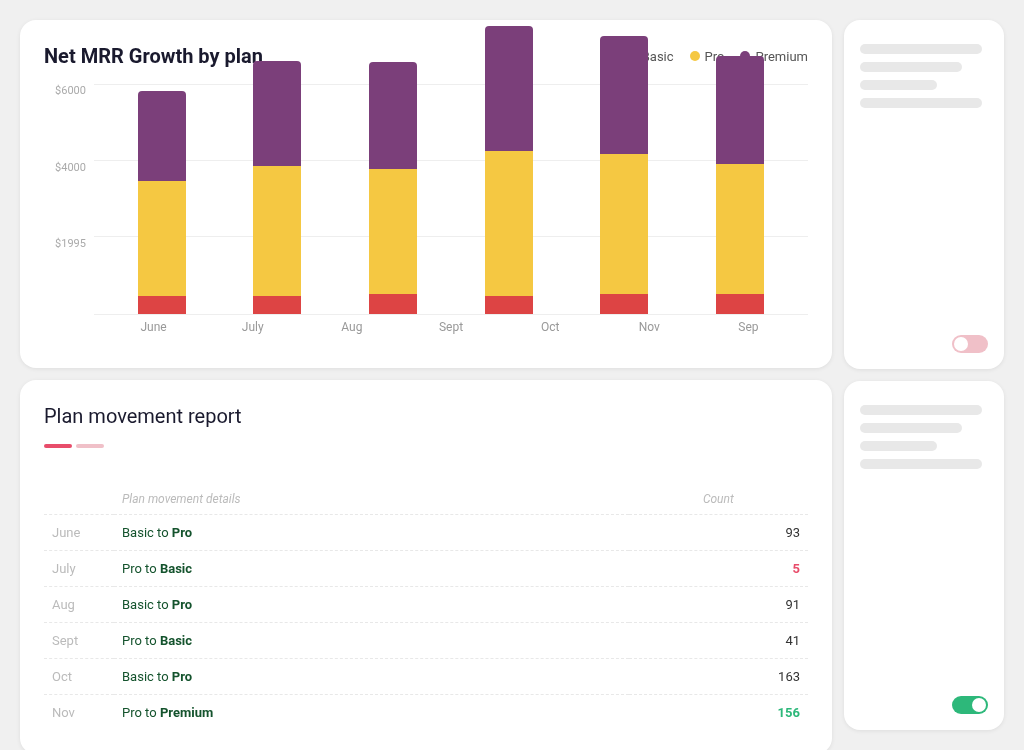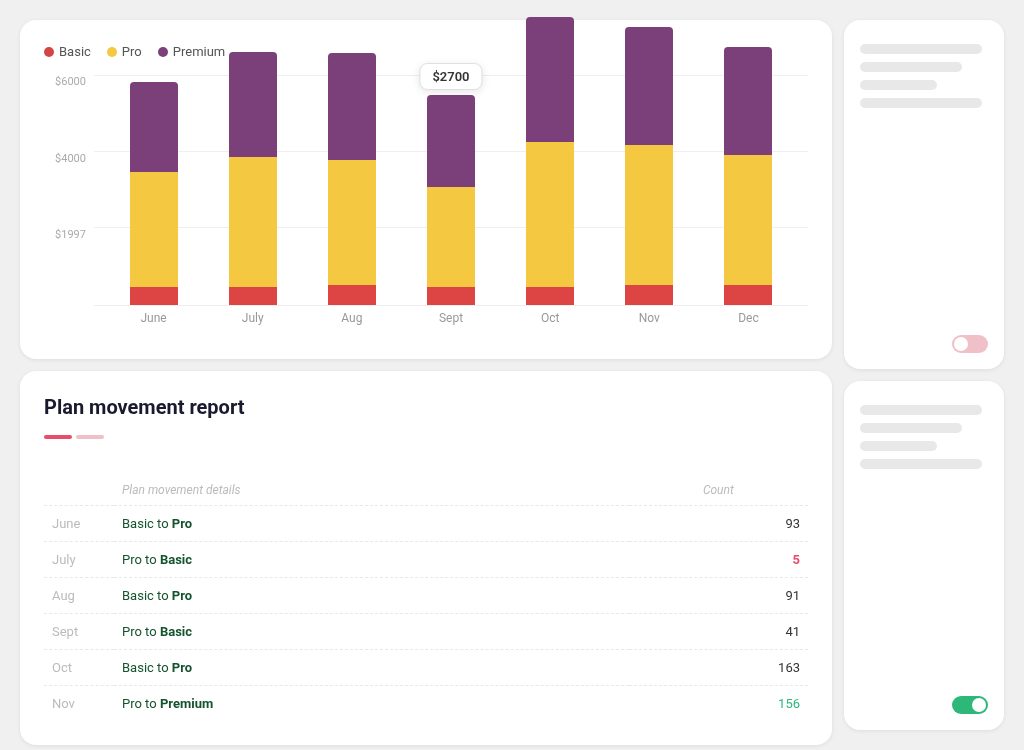--- a/index.html
+++ b/index.html
@@ -169,21 +169,21 @@
       pointer-events: none;
       white-space: nowrap;
     }
 
     
     .plan-card {
       flex: 1;
     }
     .plan-title {
       font-size: 20px;
-      font-weight: 700;
+      font-weight: 400;
       color: #1a1a2e;
       margin-bottom: 16px;
     }
     .plan-filter-bar {
       display: flex;
       gap: 4px;
       margin-bottom: 16px;
     }
     .filter-line {
       height: 4px;
@@ -225,21 +225,21 @@
     .movement-cell {
       color: #14532d;
     }
     .movement-cell .bold { font-weight: 700; }
     .count-cell {
       text-align: right;
       font-size: 14px;
       color: #333;
     }
     .count-red { color: #e84d6b !important; font-weight: 700; }
-    .count-green { color: #2db87a !important; font-weight: 400; }
+    .count-green { color: #2db87a !important; font-weight: 700; }
 
     
     .skeleton-line {
       height: 10px;
       background: #e8e8e8;
       border-radius: 5px;
       margin-bottom: 8px;
     }
     .skeleton-line.short { width: 60%; }
     .skeleton-line.medium { width: 80%; }
@@ -270,20 +270,21 @@
       background: #fff;
     }
   </style>
 </head>
 <body>
 
 <div class="left-panel">
 
   <div class="card chart-card">
     <div class="chart-header">
+      <span class="chart-title">Net MRR Growth by plan</span>
       <div class="legend">
         <div class="legend-item">
           <div class="legend-dot" style="background:#d44444;"></div>
           <span>Basic</span>
         </div>
         <div class="legend-item">
           <div class="legend-dot" style="background:#f5c842;"></div>
           <span>Pro</span>
         </div>
         <div class="legend-item">
@@ -291,21 +292,21 @@
           <span>Premium</span>
         </div>
       </div>
     </div>
 
     <div class="chart-area">
 
       <div class="y-axis">
         <span class="y-label">$6000</span>
         <span class="y-label">$4000</span>
-        <span class="y-label">$1997</span>
+        <span class="y-label">$1995</span>
         <span class="y-label"></span>
       </div>
 
       <div class="grid-lines">
         <div class="grid-line" style="top:0%"></div>
         <div class="grid-line" style="top:33%"></div>
         <div class="grid-line" style="top:66%"></div>
         <div class="grid-line" style="top:100%"></div>
       </div>
 
@@ -328,29 +329,20 @@
         </div>
 
         <div class="bar-group">
           <div class="bar-stack" style="height:252px;">
             <div class="bar-segment bar-premium" style="height:107px;"></div>
             <div class="bar-segment bar-pro" style="height:125px;"></div>
             <div class="bar-segment bar-basic" style="height:20px;"></div>
           </div>
         </div>
 
-        <div class="bar-group" style="position:relative;">
-          <div class="bar-stack" style="height:210px;">
-            <div class="bar-segment bar-premium" style="height:92px;"></div>
-            <div class="bar-segment bar-pro" style="height:100px;"></div>
-            <div class="bar-segment bar-basic" style="height:18px;"></div>
-          </div>
-
-          <div class="tooltip" style="position:absolute; bottom:215px; left:50%; transform:translateX(-50%);">$2700</div>
-        </div>
 
         <div class="bar-group">
           <div class="bar-stack" style="height:288px;">
             <div class="bar-segment bar-premium" style="height:125px;"></div>
             <div class="bar-segment bar-pro" style="height:145px;"></div>
             <div class="bar-segment bar-basic" style="height:18px;"></div>
           </div>
         </div>
 
         <div class="bar-group">
@@ -370,21 +362,21 @@
         </div>
       </div>
 
       <div class="x-labels">
         <span class="x-label">June</span>
         <span class="x-label">July</span>
         <span class="x-label">Aug</span>
         <span class="x-label">Sept</span>
         <span class="x-label">Oct</span>
         <span class="x-label">Nov</span>
-        <span class="x-label">Dec</span>
+        <span class="x-label">Sep</span>
       </div>
     </div>
   </div>
 
   <div class="card plan-card">
     <h2 class="plan-title">Plan movement report</h2>
     <div class="plan-filter-bar">
       <div class="filter-line filter-line-active"></div>
       <div class="filter-line filter-line-inactive"></div>
     </div>

